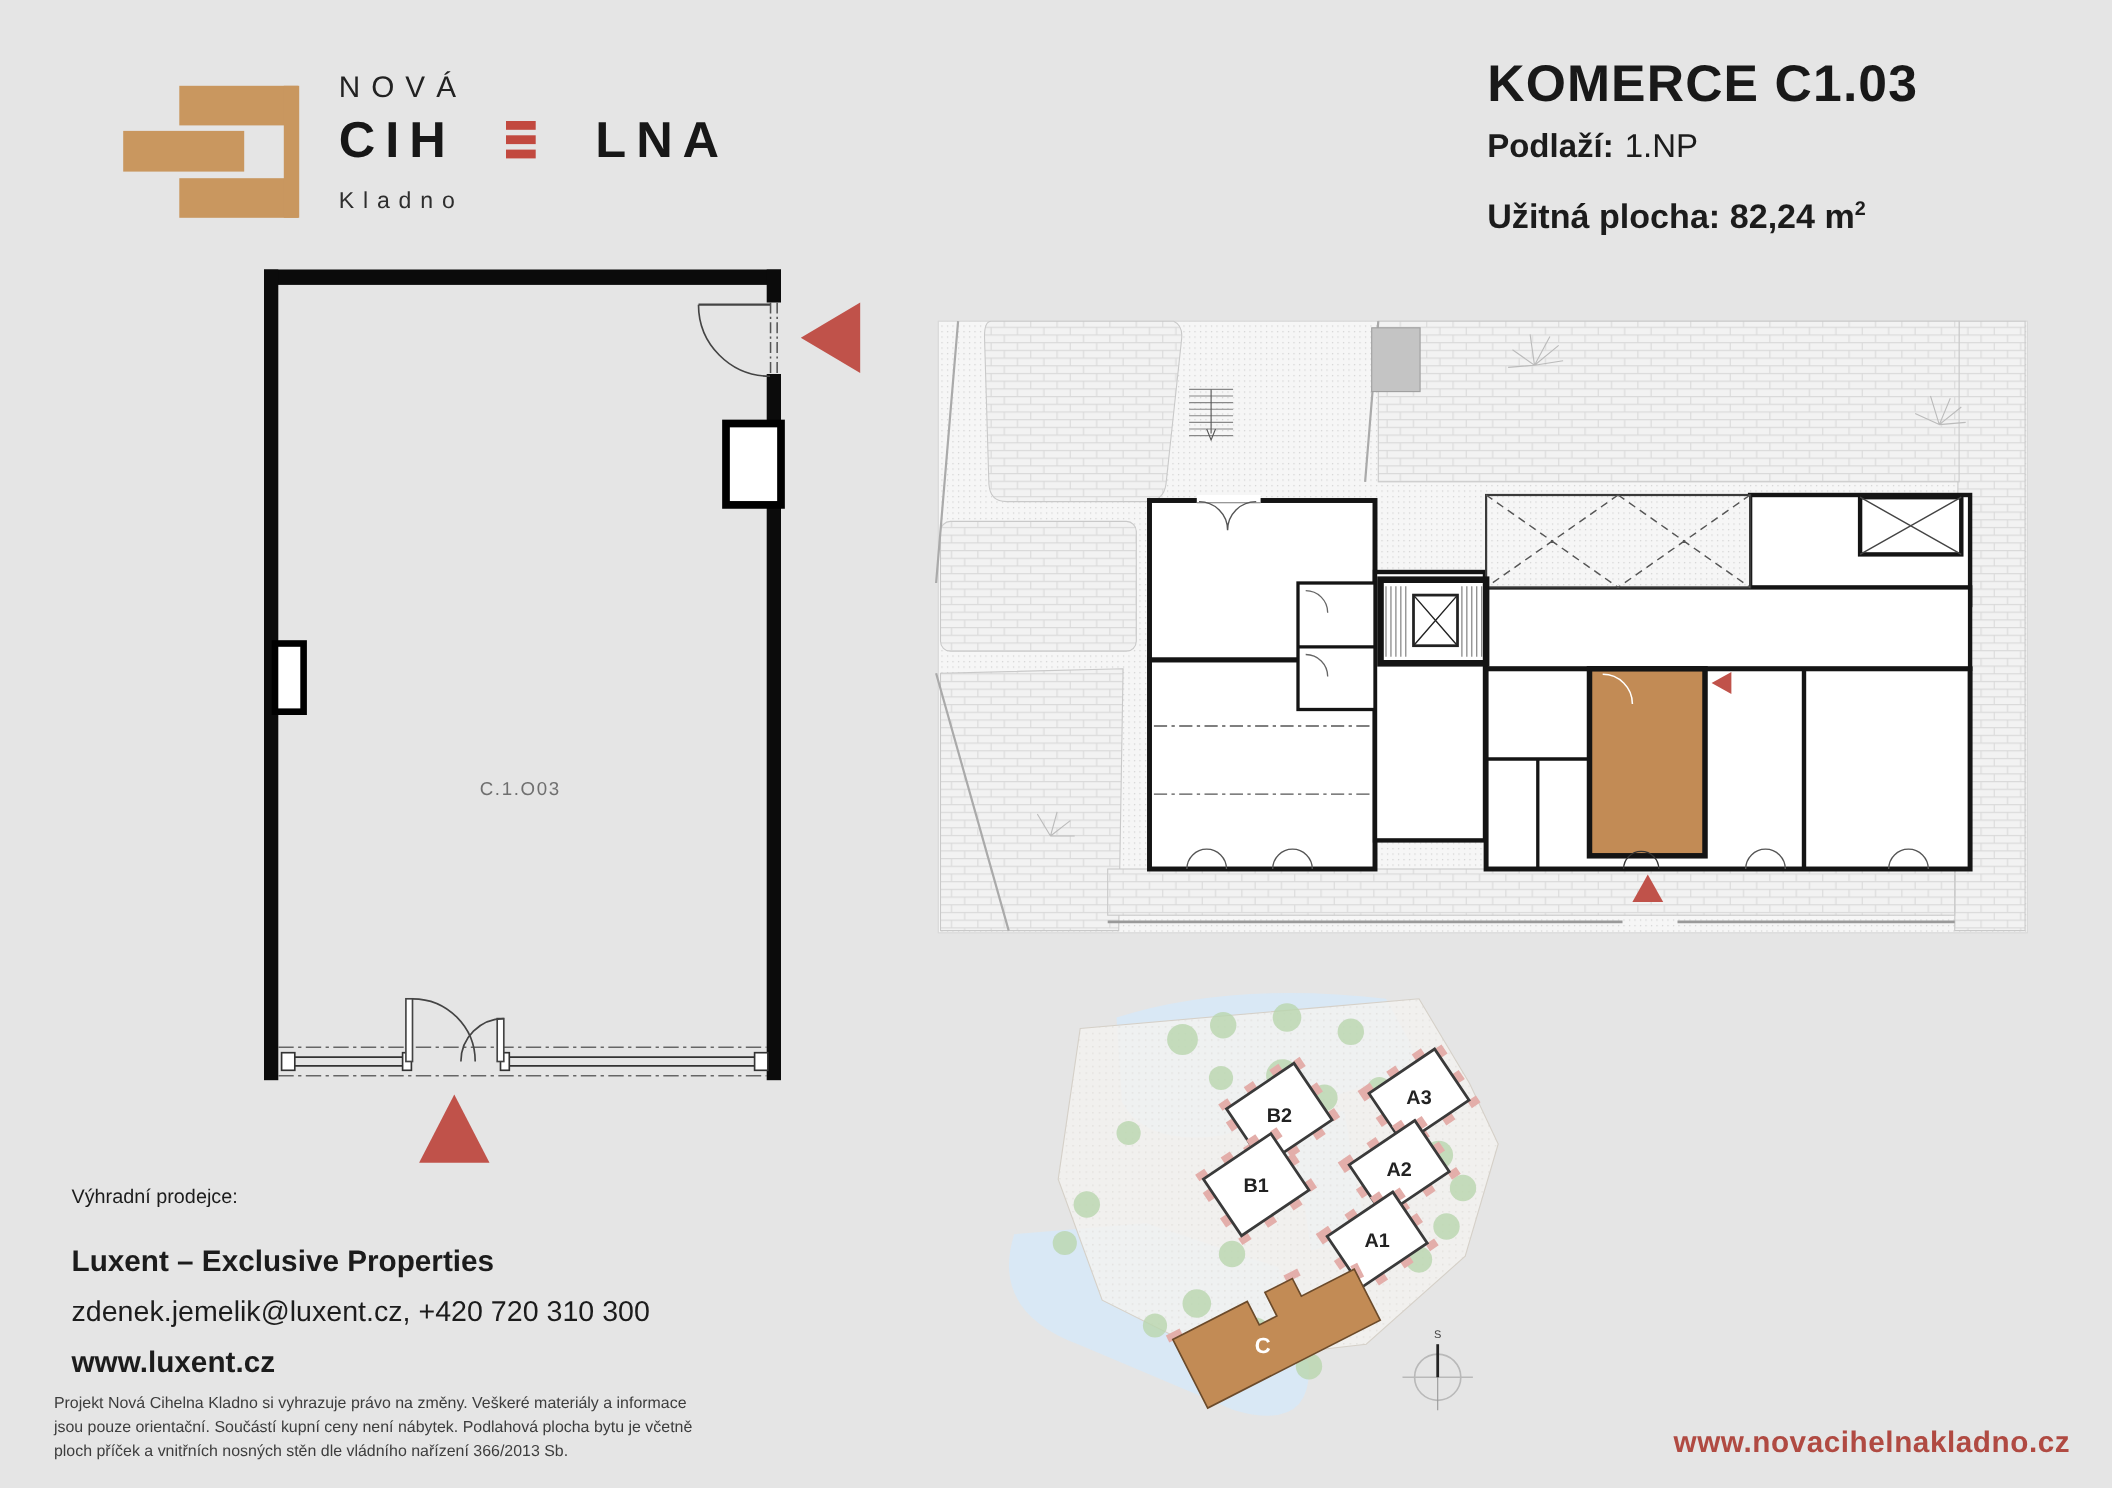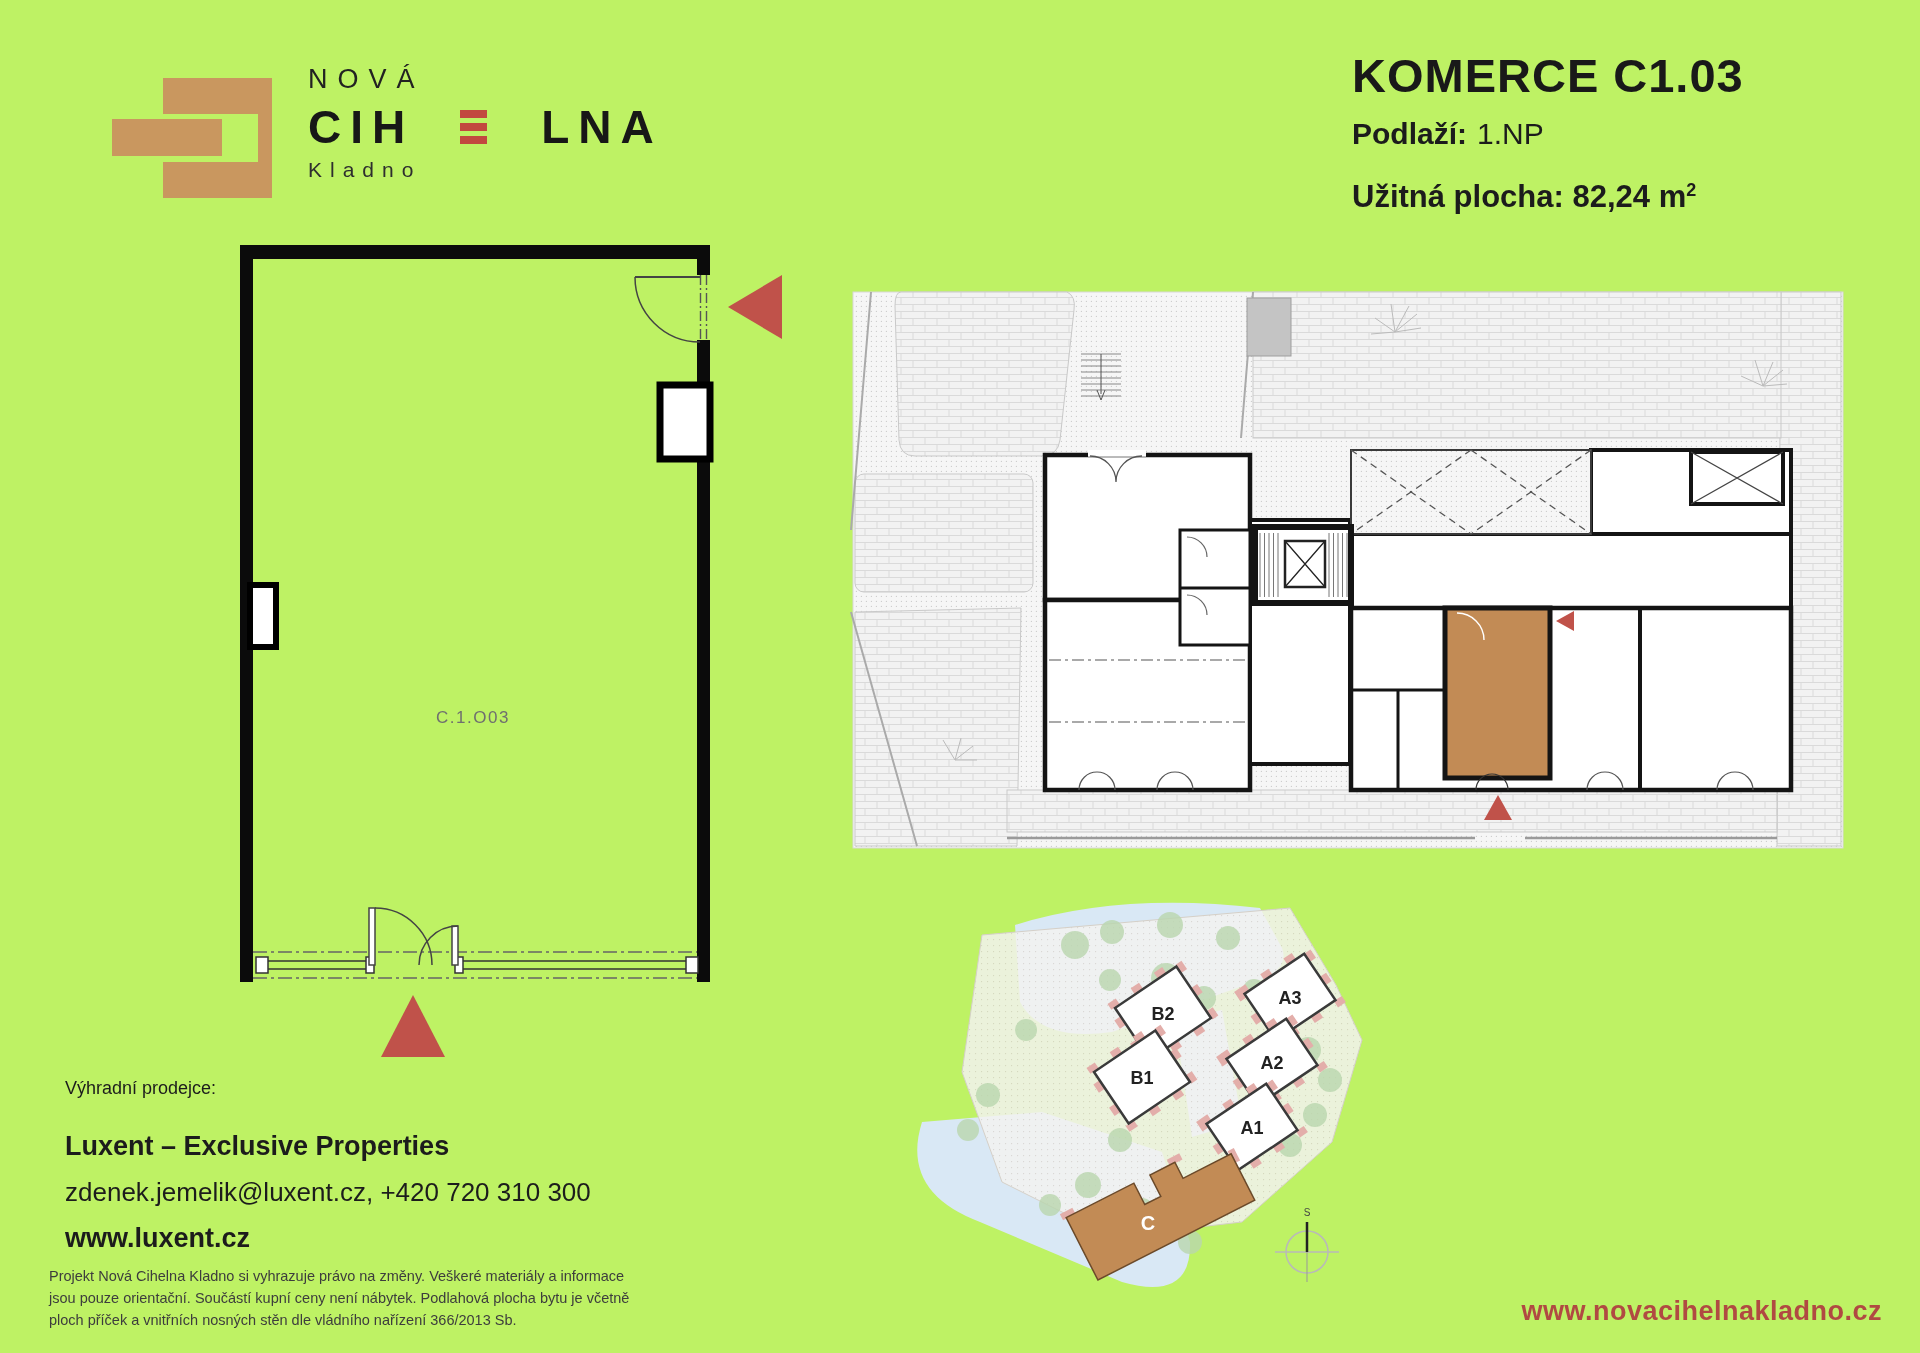--- a/index.html
+++ b/index.html
@@ -1,30 +1,30 @@
 <!DOCTYPE html>
 <html><head>
 <meta charset="utf-8">
 <style>
   html,body{margin:0;padding:0;background:#fff;}
-  .page{position:relative;width:1920px;height:1353px;background:#bef264;overflow:hidden;
+  .page{position:relative;width:1920px;height:1353px;background:#e5e5e5;overflow:hidden;
         font-family:"Liberation Sans",sans-serif;color:#1c1c1c;}
   .abs{position:absolute;}
 
   
   .logo{left:95px;top:58px;width:520px;height:150px;display:flex;}
   .brick-icon{position:relative;width:185px;height:142px;flex:0 0 auto;}
   .brick-icon .b{position:absolute;background:var(--brick);}
   .logo-text{margin-left:28px;padding-top:6px;}
   .logo-top{font-size:27px;letter-spacing:10px;font-weight:500;color:#222;}
   .logo-main{display:flex;align-items:center;margin-top:9px;font-size:46px;font-weight:700;
              letter-spacing:9px;color:#171717;line-height:1;gap:44px;}
   .e-bars{display:flex;flex-direction:column;gap:5px;margin:0 10px 0 2px;}
   .e-bars .bar{width:27px;height:8px;background:var(--ebar);}
-  .logo-city{margin-top:8px;font-size:21px;letter-spacing:8px;color:#2e2e2e;}
+  .logo-city{margin-top:21px;font-size:21px;letter-spacing:8px;color:#2e2e2e;}
 
   
   .unit-header{left:1352px;top:48px;width:560px;}
   .unit-title{font-size:47px;font-weight:700;letter-spacing:1px;color:#191919;}
   .spec-row{margin-top:12px;font-size:30px;line-height:1.25;}
   .spec-row .lbl{font-weight:700;}
   .spec-row .val{font-weight:400;margin-left:10px;}
   .area-row{margin-top:26px;font-size:31px;font-weight:700;}
   .area-row sup{font-size:18px;}
 

